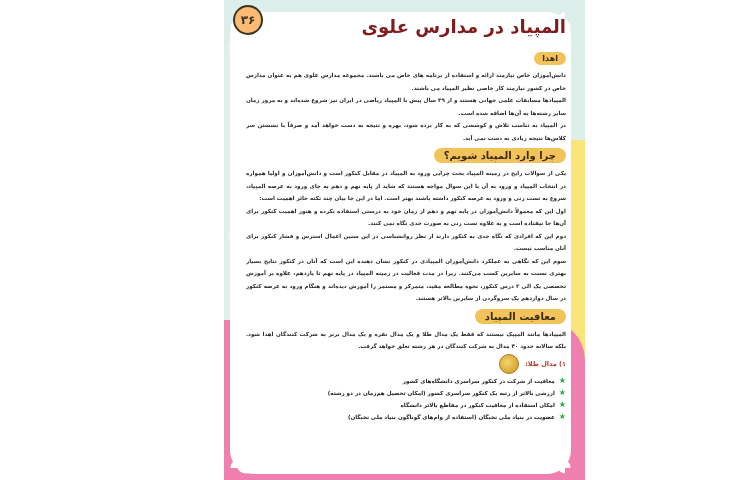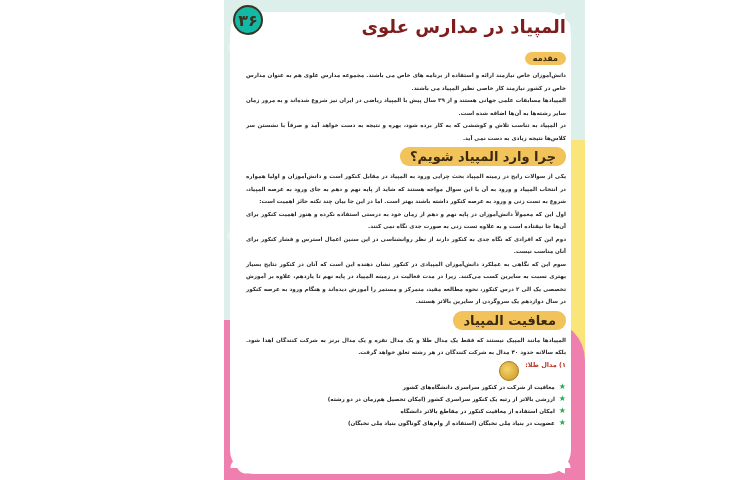--- a/index.html
+++ b/index.html
@@ -12,29 +12,29 @@
           border-radius:18px; box-shadow:0 0 0 6px #ffffff; }
   .wave-top { position:absolute; left:12px; top:8px; width:329px; height:20px;
           background: radial-gradient(circle at 10px 14px, #fff 9px, transparent 10px) 0 0/20px 20px repeat-x; }
   .wave-bottom { position:absolute; left:12px; top:460px; width:329px; height:18px;
           background: radial-gradient(circle at 10px 4px, #fff 9px, transparent 10px) 0 0/20px 18px repeat-x; }
   .wave-left { position:absolute; left:2px; top:18px; width:20px; height:450px;
           background: radial-gradient(circle at 14px 10px, #fff 9px, transparent 10px) 0 0/20px 20px repeat-y; }
   .wave-right { position:absolute; left:331px; top:18px; width:20px; height:450px;
           background: radial-gradient(circle at 6px 10px, #fff 9px, transparent 10px) 0 0/20px 20px repeat-y; }
   .page-num { position:absolute; left:9px; top:5px; width:26px; height:26px; border-radius:50%;
-          background:#14b8a6; border:2px solid #3a3320; color:#3a3320; font-size:16px; font-weight:bold;
+          background:#fdba74; border:2px solid #3a3320; color:#3a3320; font-size:12px; font-weight:bold;
           display:flex; align-items:center; justify-content:center; z-index:5; }
   .content { position:absolute; left:22px; top:14px; width:320px; direction:rtl; text-align:justify; z-index:4; color:#222; }
   .title { font-size:18px; font-weight:bold; color:#7f1d1d; margin:0 0 6px 0; text-align:right; line-height:26px; }
   .section-badge { display:inline-block; background:#f3c35b; color:#3b2a12; font-weight:bold; font-size:8px;
           padding:2px 8px; border-radius:9px; margin:3px 0 4px 0; }
-  .section-badge.lg { font-size:13px; padding:2px 10px; }
+  .section-badge.lg { font-size:10px; padding:2px 10px; }
   .para { font-size:5.6px; line-height:12.5px; margin:0; font-weight:bold; color:#2a2a2a; }
-  .medal-row { display:flex; align-items:flex-start; justify-content:flex-start; margin-top:2px; height:18px; }
+  .medal-row { display:flex; align-items:center; justify-content:flex-start; margin-top:2px; height:18px; }
   .medal-label { color:#c0392b; font-size:6.5px; font-weight:bold; margin-left:6px; }
   .medal-coin { width:18px; height:18px; border-radius:50%; background:radial-gradient(circle at 40% 40%, #f5d46a, #c99422);
           border:1px solid #a77a1a; }
   .bullets { list-style:none; margin:2px 0 0 0; padding:0; }
   .bullets li { font-size:5.6px; font-weight:bold; line-height:12px; display:flex; align-items:center; }
   .star { color:#2fa84f; font-size:8px; margin-left:4px; }
 </style>
 </head>
 <body>
 
@@ -50,21 +50,21 @@
   <div class="wave-left"></div>
   <div class="wave-right"></div>
   <div class="card"></div>
 
   <div class="page-num">۳۶</div>
 
   <div class="content">
     <h1 class="title">المپیاد در مدارس علوی</h1>
 
     <div>
-      <span class="section-badge">مقدمه</span>
+      <span class="section-badge">اهدا</span>
       <p class="para">دانش‌آموزان خاص نیازمند ارائه و استفاده از برنامه های خاص می باشند. مجموعه مدارس علوی هم به عنوان مدارس خاص در کشور نیازمند کار خاصی نظیر المپیاد می باشند.</p>
       <p class="para">المپیادها مسابقات علمی جهانی هستند و از ۳۹ سال پیش با المپیاد ریاضی در ایران نیز شروع شده‌اند و به مرور زمان سایر رشته‌ها به آن‌ها اضافه شده است.</p>
       <p class="para">در المپیاد به تناسب تلاش و کوششی که به کار برده شود، بهره و نتیجه به دست خواهد آمد و صرفاً با نشستن سر کلاس‌ها نتیجه زیادی به دست نمی آید.</p>
     </div>
 
     <div>
       <span class="section-badge lg">چرا وارد المپیاد شویم؟</span>
       <p class="para">یکی از سوالات رایج در زمینه المپیاد بحث چرایی ورود به المپیاد در مقابل کنکور است و دانش‌آموزان و اولیا همواره در انتخاب المپیاد و ورود به آن با این سوال مواجه هستند که شاید از پایه نهم و دهم به جای ورود به عرصه المپیاد، شروع به تست زنی و ورود به عرصه کنکور داشته باشند بهتر است. اما در این جا بیان چند نکته حائز اهمیت است:</p>
       <p class="para">اول این که معمولاً دانش‌آموزان در پایه نهم و دهم از زمان خود به درستی استفاده نکرده و هنوز اهمیت کنکور برای آن‌ها جا نیفتاده است و به علاوه تست زنی به صورت جدی نگاه نمی کنند.</p>
       <p class="para">دوم این که افرادی که نگاه جدی به کنکور دارند از نظر روانشناسی در این سنین اعمال استرس و فشار کنکور برای آنان مناسب نیست.</p>

